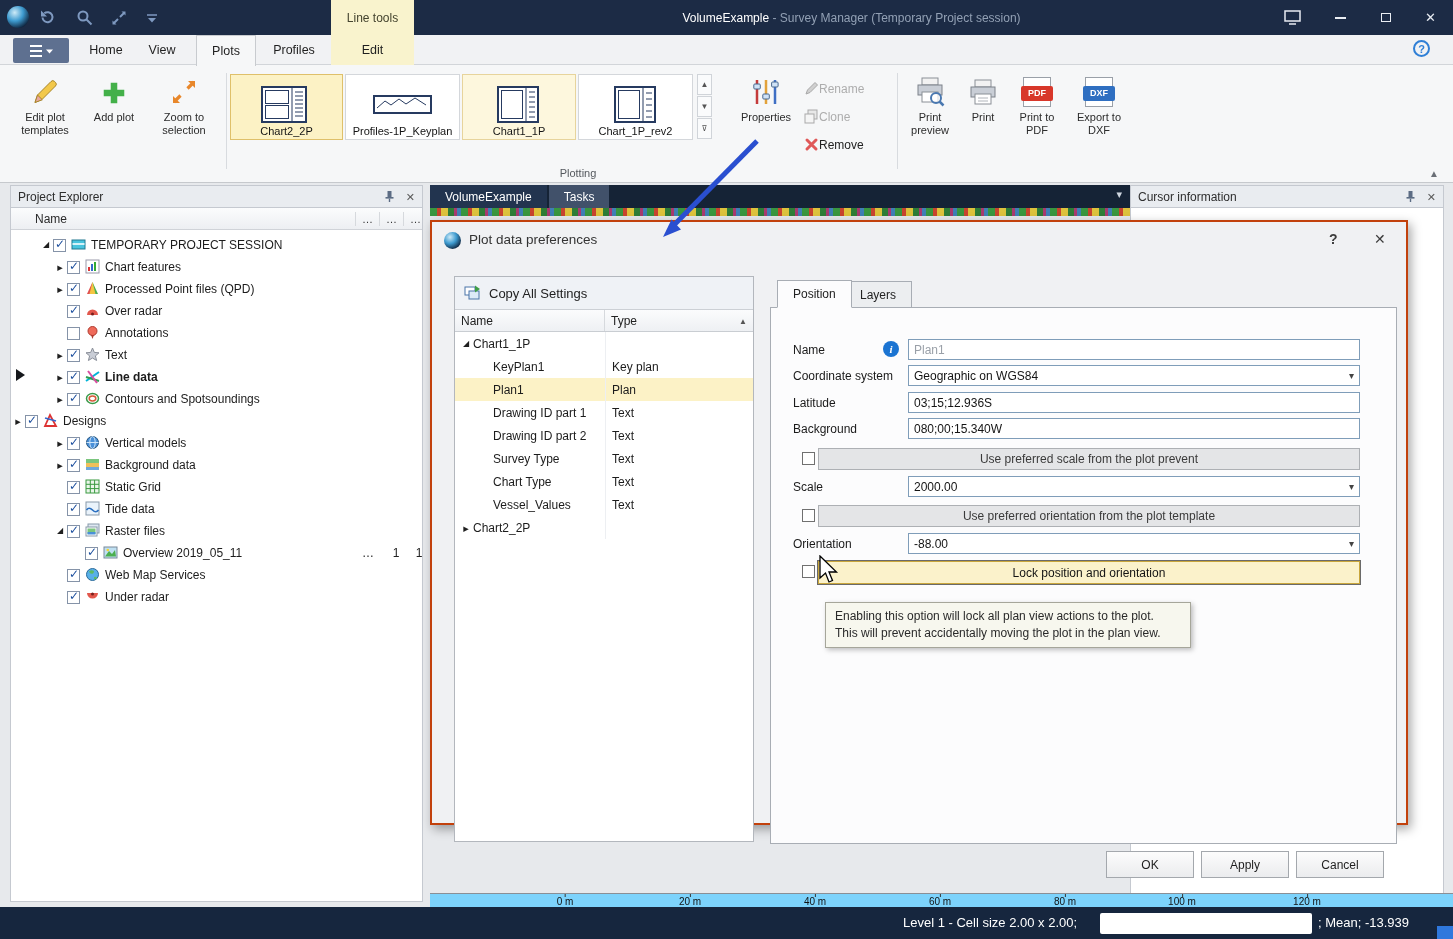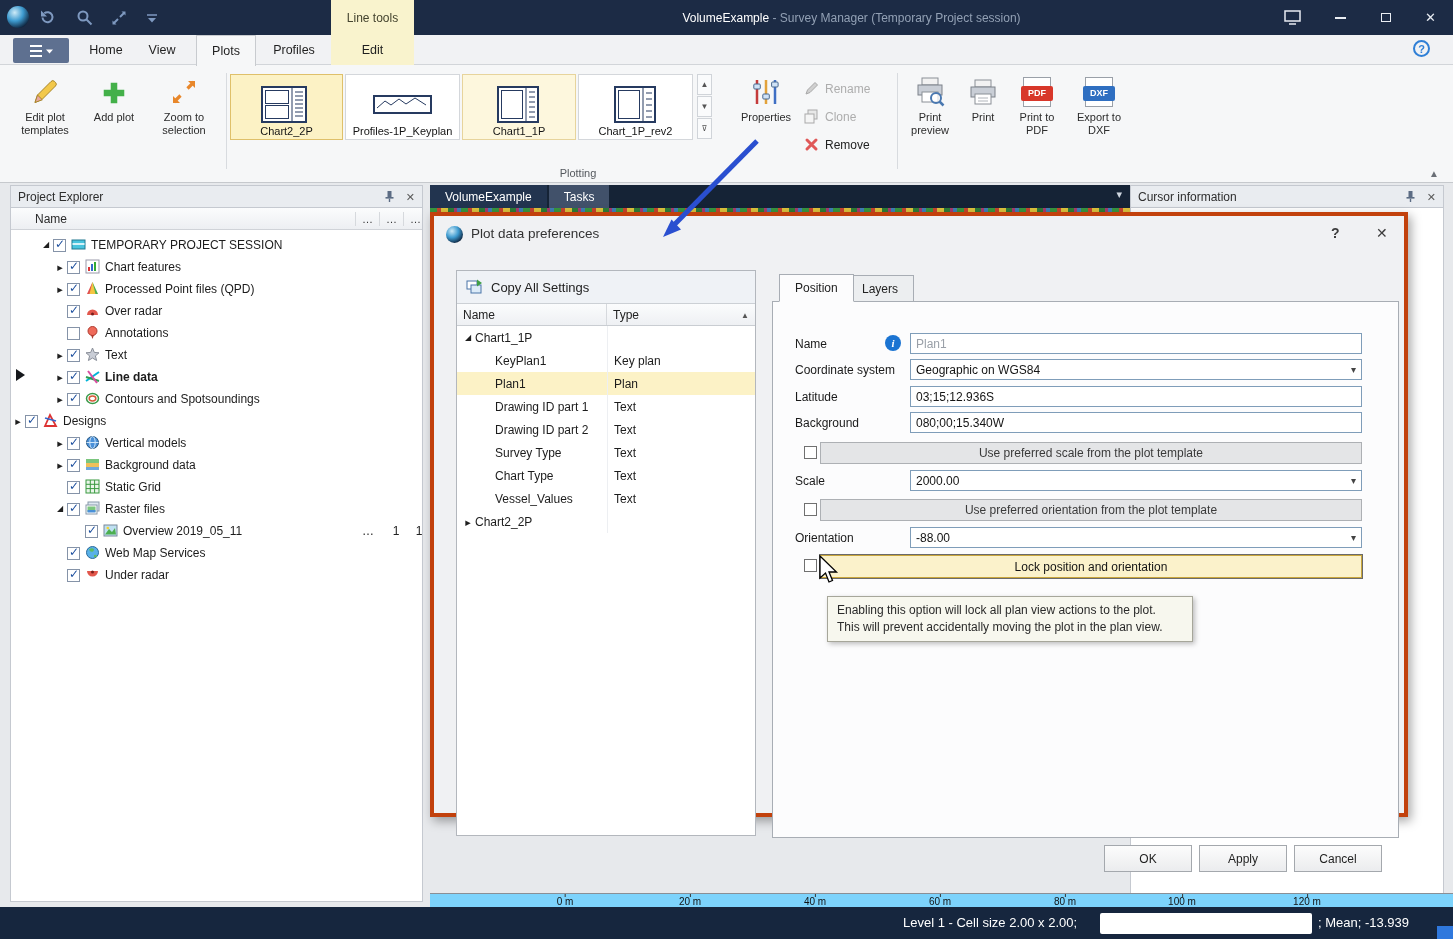--- a/index.html
+++ b/index.html
@@ -26,21 +26,21 @@
 
 .ribbon{position:absolute;left:0;top:65px;width:100%;height:118px;background:#f6f7f8;border-bottom:1px solid #c6c9cd}
 .rbig{position:absolute;top:6px;height:94px;display:flex;flex-direction:column;align-items:center;color:#2c2c2c;font-size:11px;text-align:center;line-height:13px;cursor:default}
 .rbig .bico{height:36px;display:flex;align-items:flex-end;justify-content:center;margin-bottom:4px}
 .vsep{position:absolute;top:8px;height:96px;width:1px;background:#d8dbdf}
 .gcell{position:absolute;top:9px;height:66px;background:#fff;border:1px solid #d4d7db;display:flex;flex-direction:column;align-items:center;justify-content:flex-end;padding-bottom:2px}
 .gcell .cap{font-size:11px;color:#141414}
 .gcell.sel{background:#fcf2c5;border-color:#dfc06a}
 .gcell.sel2{background:#fdf7dd;border-color:#e7d49c}
 .gscroll{position:absolute;width:15px;height:21px;background:#fafbfc;border:1px solid #d0d4d9;display:flex;align-items:center;justify-content:center;font-size:8px;color:#555}
-.rsm{position:absolute;width:95px;height:25px;display:flex;align-items:center;gap:6px;font-size:12px;padding-left:4px}
+.rsm{position:absolute;width:95px;height:25px;display:flex;align-items:center;font-size:12px;padding-left:4px}
 .rsm.dis{color:#adadad}
 .grouplabel{position:absolute;bottom:3px;text-align:center;font-size:11px;color:#55595e}
 .ribcol{position:absolute;right:14px;bottom:3px;color:#6a6f76;font-size:10px}
 .fileicon{position:relative;width:28px;height:30px;background:#fff;border:1px solid #9aa0a8}
 .fileicon .band{position:absolute;left:-3px;right:-3px;top:8px;height:15px;display:flex;align-items:center;justify-content:center;color:#fff;font-size:9px;font-weight:bold;border-radius:2px}
 
 .panel-h{position:absolute;background:#e9ecf0;border:1px solid #c5c9d0;display:flex;align-items:center;padding:0 7px;color:#2e2e2e}
 .xicon::after{content:"✕";color:#5a5a5a;font-size:11px}
 .pe{position:absolute;left:10px;top:208px;width:413px;height:694px;background:#fff;border:1px solid #c5c9d0;border-top:none}
 .colhead{position:absolute;left:0;top:0;right:0;height:22px;background:linear-gradient(#fbfcfd,#edeff2);border-bottom:1px solid #d0d3d8;display:flex;align-items:center;color:#2b2b2b}
@@ -62,21 +62,21 @@
 .dtab.t2{background:#41516a;margin-left:2px}
 .stripcaret{position:absolute;right:8px;top:3px;color:#cfd6e0;font-size:11px}
 .stripcaret::after{content:"▾"}
 .mapsliver{position:absolute;left:430px;top:208px;width:700px;height:8px;background:repeating-linear-gradient(90deg,#39963f 0 7px,#c8442e 7px 11px,#ddc23c 11px 18px,#2e7d36 18px 24px,#a83a6e 24px 27px,#3f7fb5 27px 31px)}
 
 .scalebar{position:absolute;left:430px;top:893px;width:1218px;height:14px;background:#7dd3fc;border-top:1px solid #8a8f96}
 .sbl{position:absolute;top:2px;font-size:10px;color:#111;transform:translateX(-50%)}
 .sbl::before{content:"";position:absolute;left:50%;top:-2px;width:1px;height:3px;background:#333}
 .statusbar{position:absolute;left:0;top:907px;width:100%;height:32px;background:#16263e;color:#fff;font-size:13px}
 
-.dialog{position:absolute;left:430px;top:212px;width:978px;height:605px;background:#f0f1f3;border:4px solid #c2410c;box-shadow:3px 4px 10px rgba(0,0,0,.35);z-index:10}
+.dialog{position:absolute;left:430px;top:220px;width:978px;height:605px;background:#f0f1f3;border:2px solid #c2410c;box-shadow:3px 4px 10px rgba(0,0,0,.35);z-index:10}
 .dlg-q::after{content:"?";font-size:14px;color:#3c3c3c;font-weight:bold}
 .dlg-x::after{content:"✕";font-size:14px;color:#3c3c3c}
 .dlist{position:absolute;left:22px;top:54px;width:300px;height:566px;background:#fff;border:1px solid #b3b7bd}
 .copyall{height:33px;display:flex;align-items:center;gap:7px;padding-left:9px;background:#eff2f6;border-bottom:1px solid #ccd0d5;font-size:13px;color:#222}
 .lhead{height:22px;display:flex;align-items:center;background:linear-gradient(#fbfcfd,#eef0f3);border-bottom:1px solid #c9cdd2;position:relative;color:#222}
 .lh-n{width:150px;padding-left:6px;border-right:1px solid #d6d9dd;height:100%;display:flex;align-items:center}
 .lh-t{flex:1;padding-left:6px}
 .sortup{position:absolute;right:6px;top:7px;font-size:8px;color:#555}
 .sortup::after{content:"▲"}
 .lrow{height:23px;display:flex;align-items:center;font-size:12px;color:#1c1c1c}
@@ -448,20 +448,29 @@
       <div class="trow" style="padding-left:42px">
           <span class="exp n"></span>
           <span class="cb checked"></span>
           <svg class="ticon" viewBox="0 0 15 15">
             <rect x="1" y="1" width="13" height="13" fill="#eaf6ea" stroke="#3a9a40"></rect>
             <path d="M1 5.3 H14 M1 9.6 H14 M5.3 1 V14 M9.6 1 V14" stroke="#3a9a40"></path>
           </svg>
           <span class="tl">Static Grid</span>
         </div>
       <div class="trow" style="padding-left:42px">
+          <span class="exp n"></span>
+          <span class="cb checked"></span>
+          <svg class="ticon" viewBox="0 0 15 15">
+            <rect x="1" y="1" width="13" height="13" fill="#eaf3fb" stroke="#89a"></rect>
+            <path d="M1.5 9 Q4 5.5 7.5 9 T13.5 9" stroke="#2a6fc0" stroke-width="1.6" fill="none"></path>
+          </svg>
+          <span class="tl">Tide data</span>
+        </div>
+      <div class="trow" style="padding-left:42px">
           <span class="exp o"></span>
           <span class="cb checked"></span>
           <svg class="ticon" viewBox="0 0 15 15">
             <rect x="3" y="1" width="11" height="9" fill="#dfe8f2" stroke="#8899aa"></rect>
             <rect x="1" y="4" width="11" height="9" fill="#fff" stroke="#8899aa"></rect>
             <rect x="2.5" y="5.5" width="8" height="5.5" fill="#7bc67e"></rect>
             <rect x="2.5" y="9" width="8" height="2.5" fill="#4a90d8"></rect>
           </svg>
           <span class="tl">Raster files</span>
         </div>
@@ -603,21 +612,21 @@
       <span class="info-i" style="left:112px;top:33px">i</span>
       <input class="tin dis" style="left: 137px; top: 31px; width: 452px;" readonly="" value="Plan1">
       <span class="flabel" style="top:61px">Coordinate system</span>
       <span class="combo" style="left:137px;top:57px;width:452px">Geographic on WGS84</span>
       <span class="flabel" style="top:88px">Latitude</span>
       <input class="tin" style="left: 137px; top: 84px; width: 452px;" readonly="" value="03;15;12.936S">
       <span class="flabel" style="top:114px">Background</span>
       <input class="tin" style="left: 137px; top: 110px; width: 452px;" readonly="" value="080;00;15.340W">
 
       <span class="dcb" style="left:31px;top:144px"></span>
-      <span class="prefbar" style="left:47px;top:140px;width:542px">Use preferred scale from the plot template</span>
+      <span class="prefbar" style="left:47px;top:140px;width:542px">Use preferred scale from the plot prevent</span>
       <span class="flabel" style="top:172px">Scale</span>
       <span class="combo" style="left:137px;top:168px;width:452px">2000.00</span>
 
       <span class="dcb" style="left:31px;top:201px"></span>
       <span class="prefbar" style="left:47px;top:197px;width:542px">Use preferred orientation from the plot template</span>
       <span class="flabel" style="top:229px">Orientation</span>
       <span class="combo" style="left:137px;top:225px;width:452px">-88.00</span>
 
       <span class="dcb" style="left:31px;top:257px"></span>
       <span class="lockbar" style="left:47px;top:253px;width:542px">Lock position and orientation</span>

